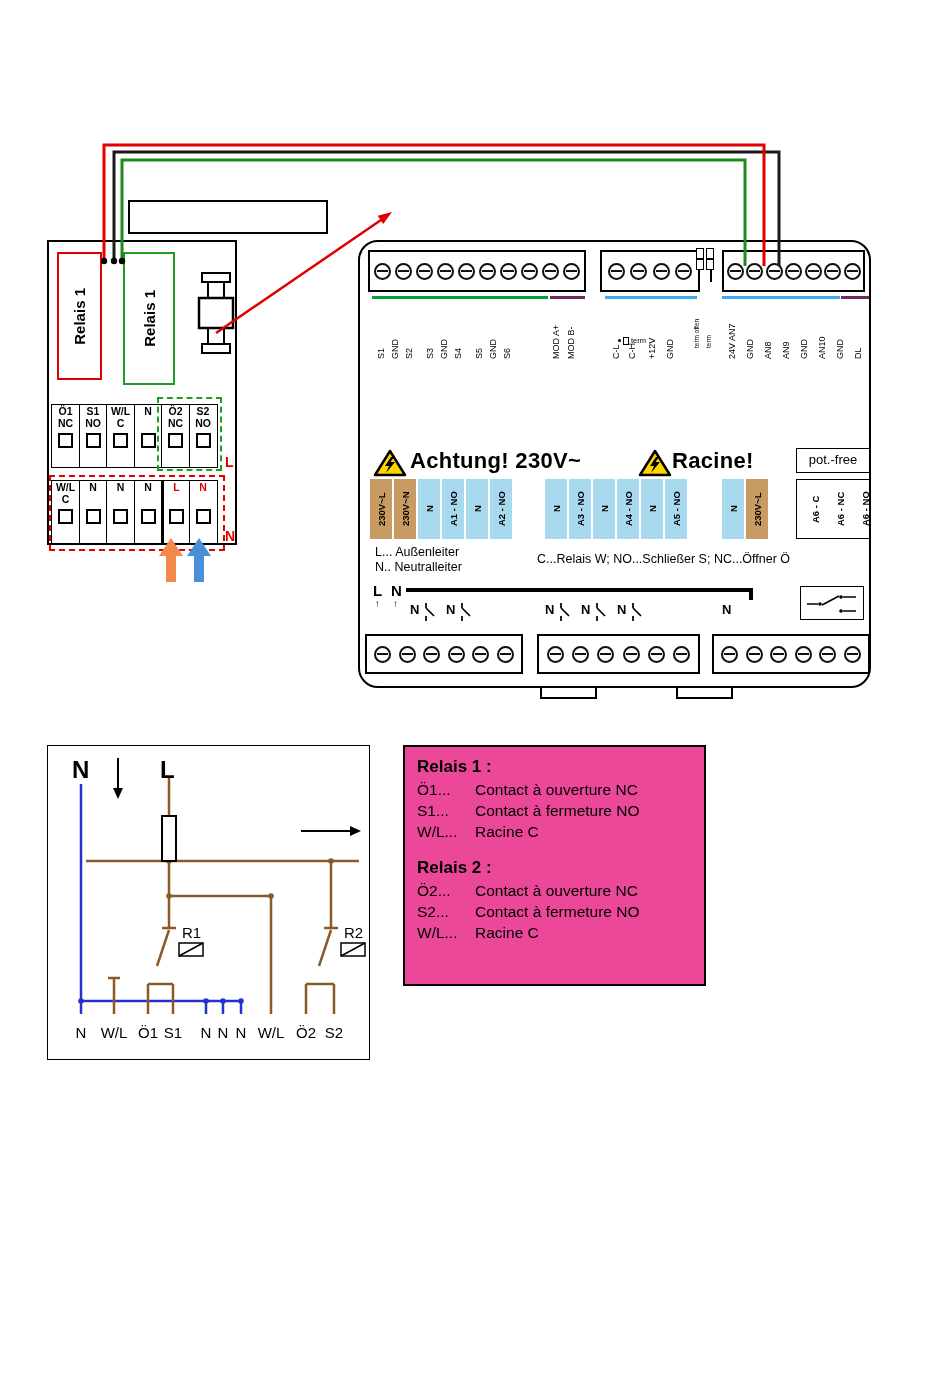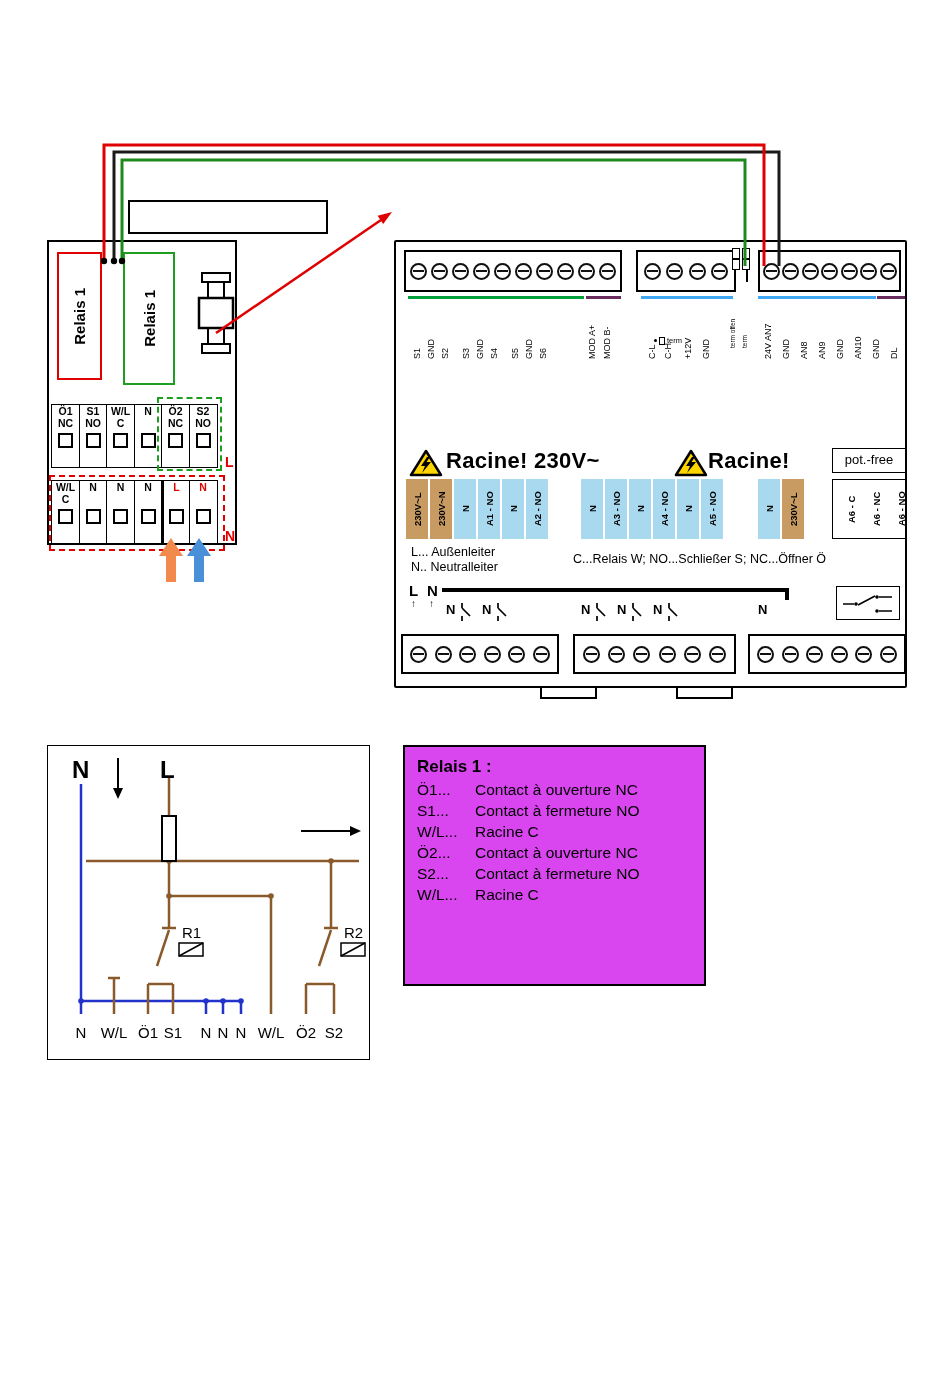--- a/index.html
+++ b/index.html
@@ -38,22 +38,22 @@
   .tl1, .tl2 { font-size: 10.5px; font-weight: bold; line-height: 1.1; min-height: 12px; white-space: nowrap; }
   .tcell.accent .tl1 { color: var(--accent-red); }
   .screw-sq { width: 15px; height: 15px; border: 2px solid #000; margin-top: 3px; background: #fff; }
   .dash { position: absolute; border: 2px dashed; pointer-events: none; }
   .green-dash { left: 108px; top: 155px; width: 65px; height: 74px; border-color: var(--relais-green); }
   .red-dash { left: 0; top: 233px; width: 176px; height: 76px; border-color: var(--accent-red); }
   .side-label { position: absolute; left: 176px; font-size: 14px; font-weight: bold; color: var(--accent-red); }
 
   
   .controller {
-    position: absolute; left: 394px; top: 240px; width: 513px; height: 448px;
-    border: 2.5px solid #000; border-radius: 2px; background: #fff; z-index: 1;
+    position: absolute; left: 358px; top: 240px; width: 513px; height: 448px;
+    border: 2.5px solid #000; border-radius: 20px; background: #fff; z-index: 1;
   }
   .tstrip { position: absolute; top: 8px; height: 42px; border: 2px solid #000; background: #fff;
             display: flex; align-items: center; justify-content: space-evenly; }
   .bstrip { position: absolute; top: 392px; height: 40px; border: 2px solid #000; background: #fff;
             display: flex; align-items: center; justify-content: space-evenly; }
   .screw { width: 17px; height: 17px; border: 2px solid #101010; border-radius: 50%; position: relative; background: #fff; }
   .screw::after { content: ""; position: absolute; left: 1px; right: 1px; top: 50%; margin-top: -1px; height: 2px; background: #101010; }
   .cbar { position: absolute; top: 54px; height: 3px; }
   #top-labels { position: absolute; left: 0; top: 0; width: 513px; height: 125px; }
   .vlabel {
@@ -96,21 +96,21 @@
             display: flex; align-items: center; justify-content: center; background: #fff; }
   .tab { position: absolute; top: 684px; height: 15px; width: 57px; border: 2px solid #000; background: #fff; z-index: 0; }
 
   
   .schematic { position: absolute; left: 47px; top: 745px; width: 323px; height: 315px; border: 1.5px solid #000; background: #fff; }
   #schem-labels { position: absolute; left: 0; top: 0; width: 320px; height: 312px; }
   .schemN { position: absolute; top: 278px; transform: translateX(-50%); font-size: 15px; font-weight: 500; white-space: nowrap; }
 
   
   .legend { position: absolute; left: 403px; top: 745px; width: 303px; height: 241px; border: 2px solid #000;
-            padding: 10px 12px; background: #d946ef; }
+            padding: 10px 12px; background: #ec4899; }
   .leg-title { font-size: 17px; font-weight: bold; margin-bottom: 4px; }
   .leg-title.r2 { margin-top: 17px; }
   .legrow { display: grid; grid-template-columns: 58px 1fr; font-size: 15.5px; margin: 3px 0; }
   .legrow .term { font-weight: normal; }
 </style>
 </head>
 <body>
 
 <div class="page">
 
@@ -278,21 +278,21 @@
     <div class="term-note">
       <span class="term-dot"></span>
       <span class="term-box"></span>
       <span>term</span>
     </div>
 
     <svg class="wtri" style="left:13px" width="34" height="30" viewBox="0 0 34 30">
       <polygon points="17,3 32,27 2,27" style="fill:var(--warning-yellow)" stroke="#000" stroke-width="2.5" stroke-linejoin="round"></polygon>
       <polygon points="18,9 12,18 16,18 13,25 22,14 17.5,14 21,9" fill="#000"></polygon>
     </svg>
-    <span class="wtext" style="left:50px">Racine! 230V~</span>
+    <span class="wtext" style="left:50px">Achtung! 230V~</span>
     <svg class="wtri" style="left:278px" width="34" height="30" viewBox="0 0 34 30">
       <polygon points="17,3 32,27 2,27" style="fill:var(--warning-yellow)" stroke="#000" stroke-width="2.5" stroke-linejoin="round"></polygon>
       <polygon points="18,9 12,18 16,18 13,25 22,14 17.5,14 21,9" fill="#000"></polygon>
     </svg>
     <span class="wtext" style="left:312px">Racine!</span>
     <div class="potfree-title">pot.-free</div>
 
     <div id="power-cells">
         <span class="pcell tan" style="left: 10px;">230V~L</span>
         <span class="pcell tan" style="left: 34px;">230V~N</span>
@@ -464,20 +464,21 @@
         </div>
         <div class="legrow">
           <b class="term">S1...</b>
           <span class="desc">Contact à fermeture NO</span>
         </div>
         <div class="legrow">
           <b class="term">W/L...</b>
           <span class="desc">Racine C</span>
         </div>
       </div>
+    <div class="leg-title r2">Relais 2 :</div>
     <div id="relais2-rows">
         <div class="legrow">
           <b class="term">Ö2...</b>
           <span class="desc">Contact à ouverture NC</span>
         </div>
         <div class="legrow">
           <b class="term">S2...</b>
           <span class="desc">Contact à fermeture NO</span>
         </div>
         <div class="legrow">

